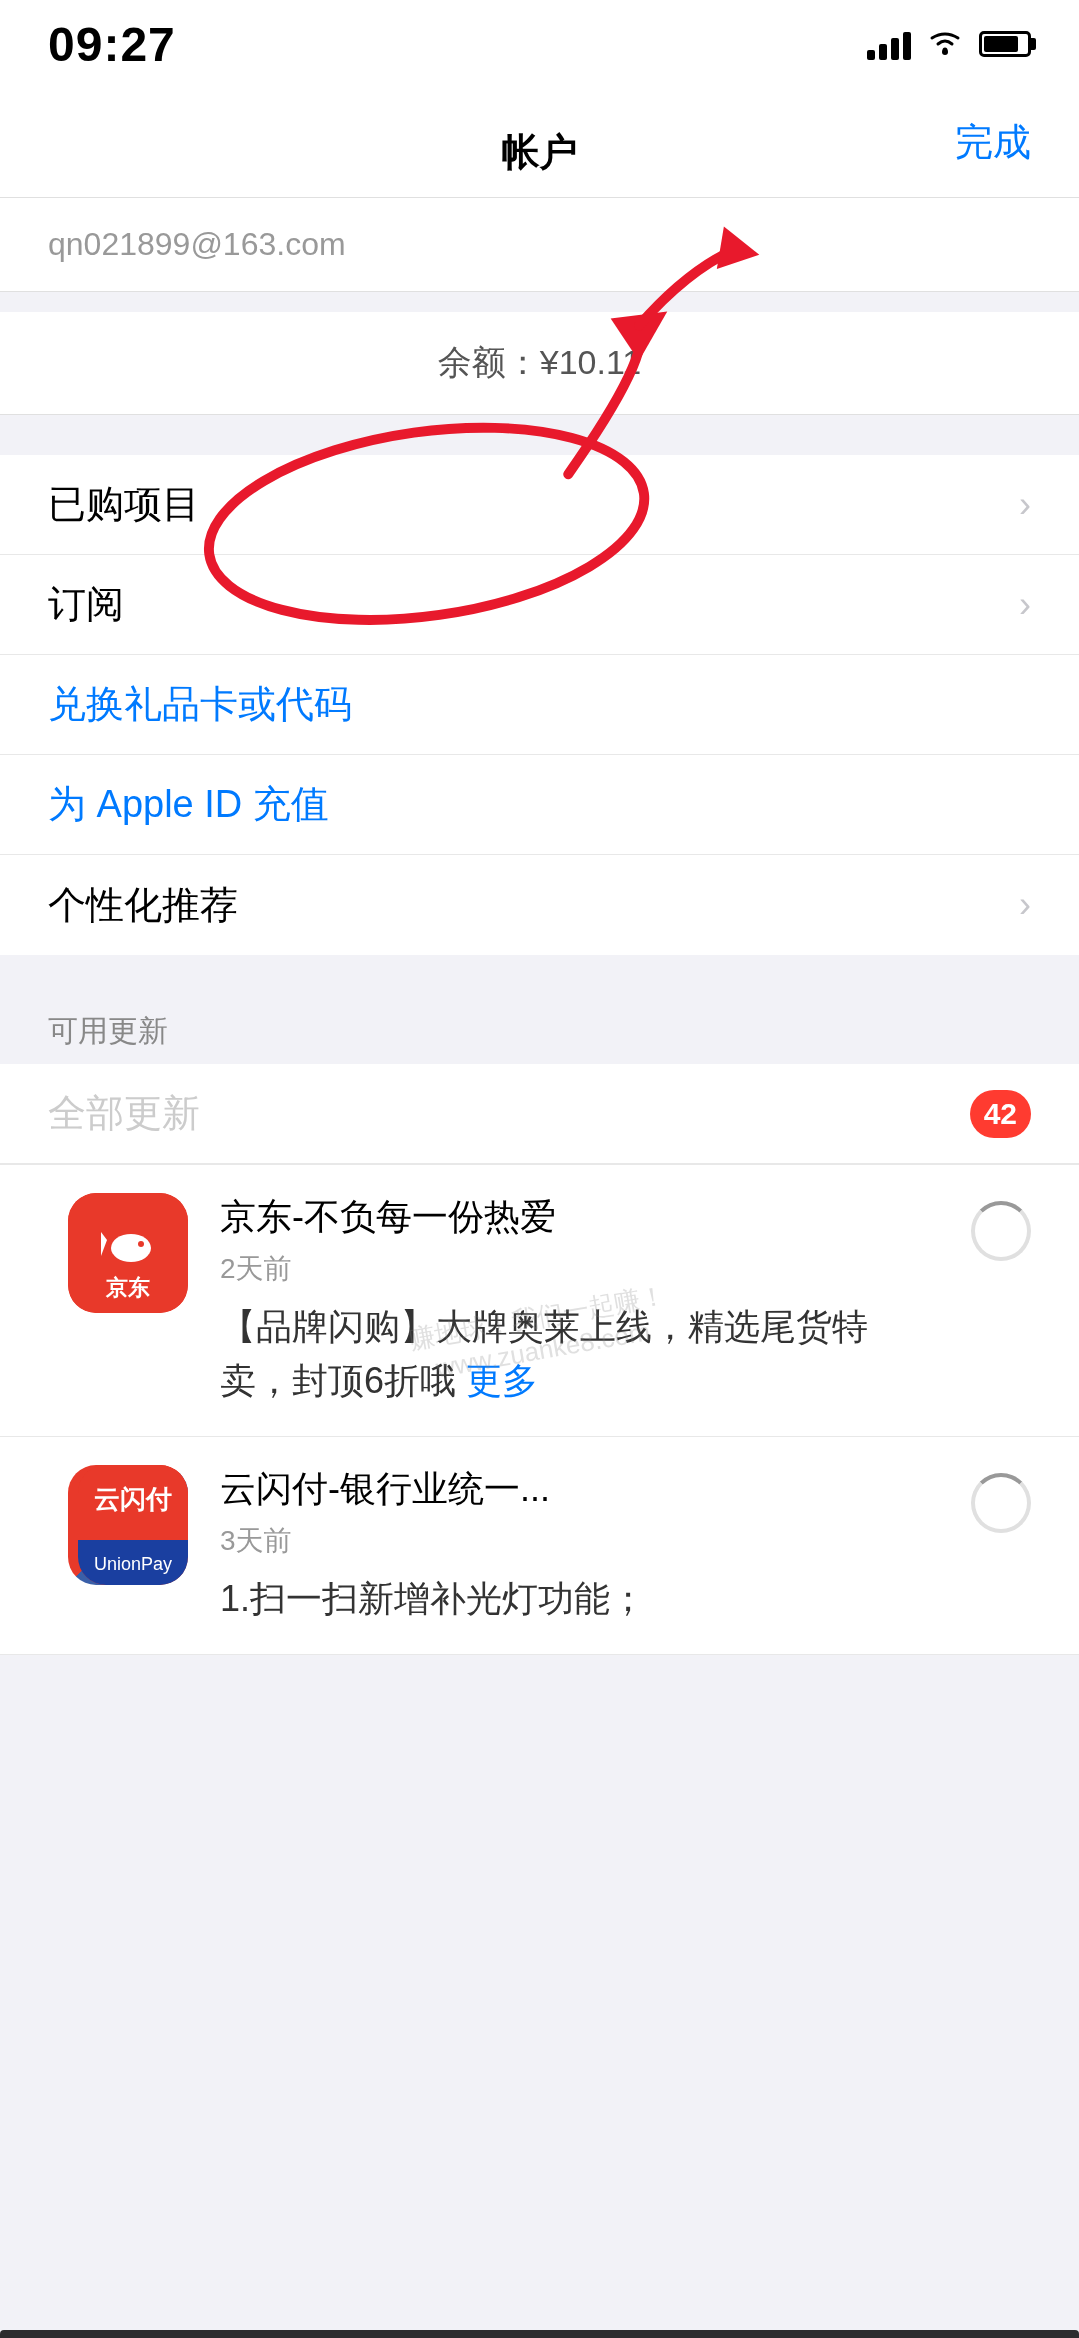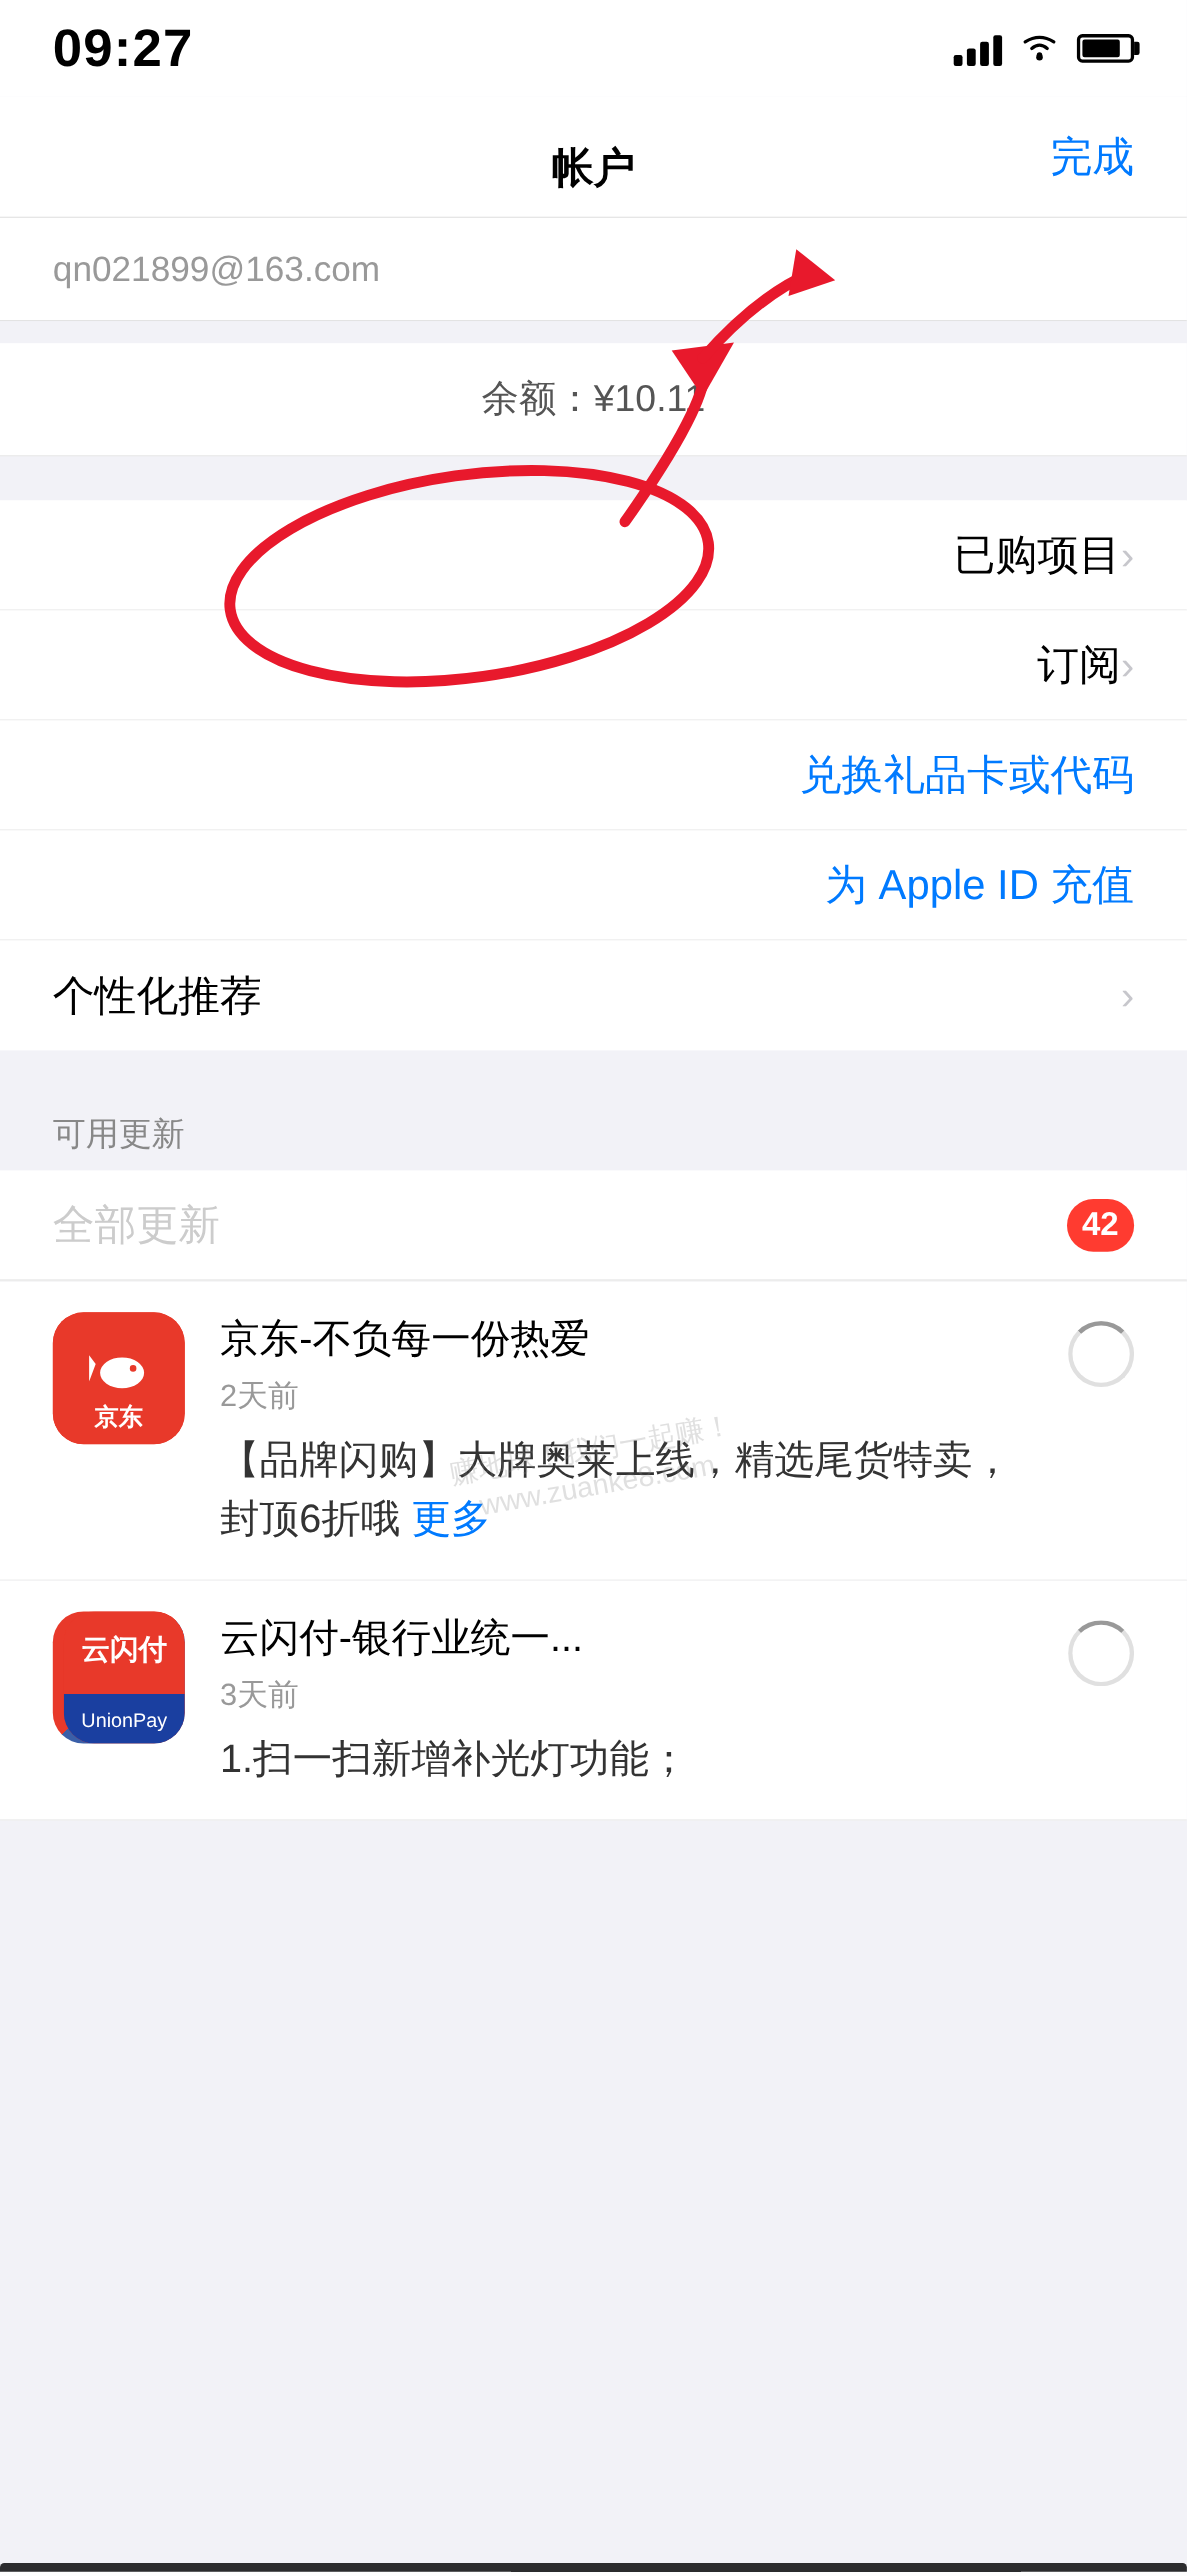--- a/index.html
+++ b/index.html
@@ -128,21 +128,21 @@
       background: #f2f2f7;
     }
 
     
     .list-section {
       background: #fff;
     }
     .list-row {
       display: flex;
       align-items: center;
-      justify-content: flex-end;
+      justify-content: space-between;
       padding: 0 48px;
       height: 100px;
       border-bottom: 1px solid #e8e8e8;
       background: #fff;
       cursor: pointer;
     }
     .list-row:last-child {
       border-bottom: none;
     }
     .list-row-label {
@@ -205,20 +205,21 @@
     }
     .app-icon {
       width: 120px;
       height: 120px;
       border-radius: 28px;
       flex-shrink: 0;
       display: flex;
       align-items: center;
       overflow: hidden;
       position: relative;
+      margin-left: 20px;
     }
     .app-icon-jd {
       background: linear-gradient(135deg, #e8392a, #e8392a);
     }
     .app-icon-ysf {
       background: linear-gradient(135deg, #e8392a 0%, #e8392a 50%, #3a5fa8 50%, #3a5fa8 100%);
       padding-left: 10px;
     }
     .app-info {
       flex: 1;

